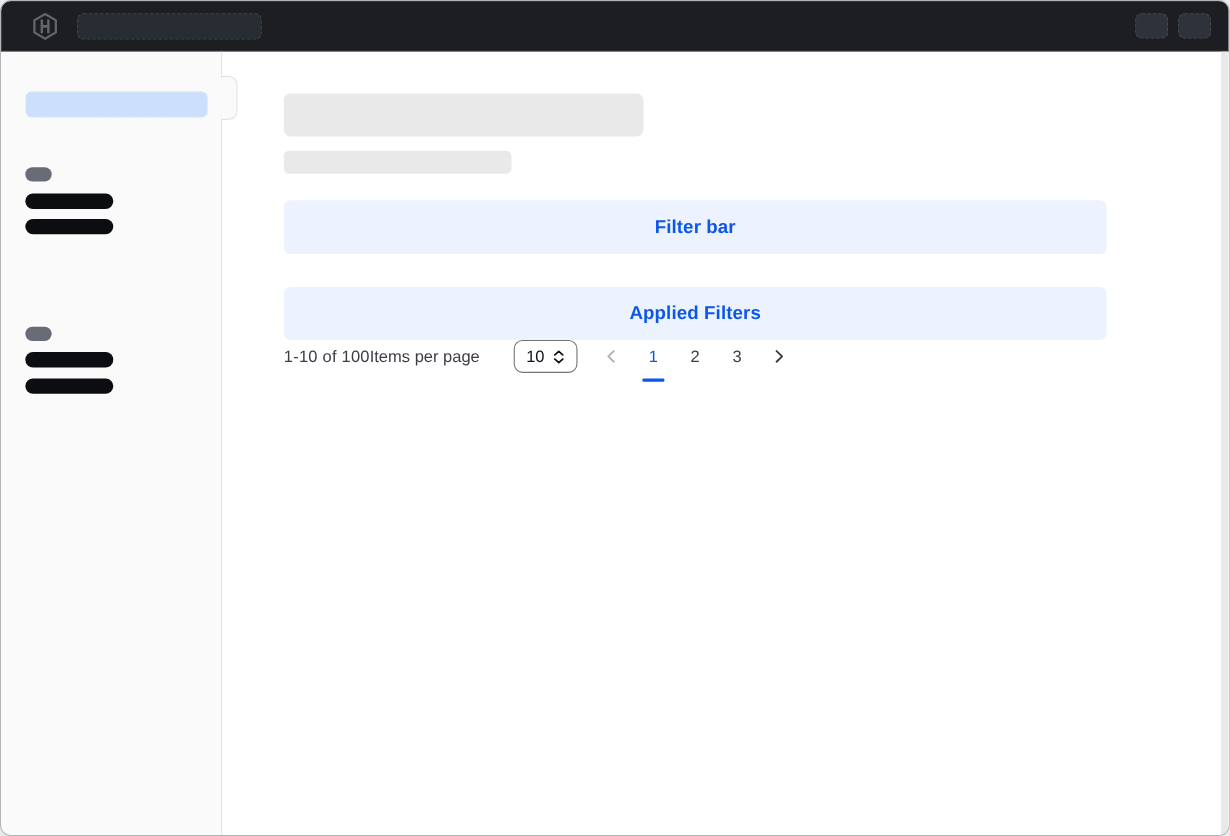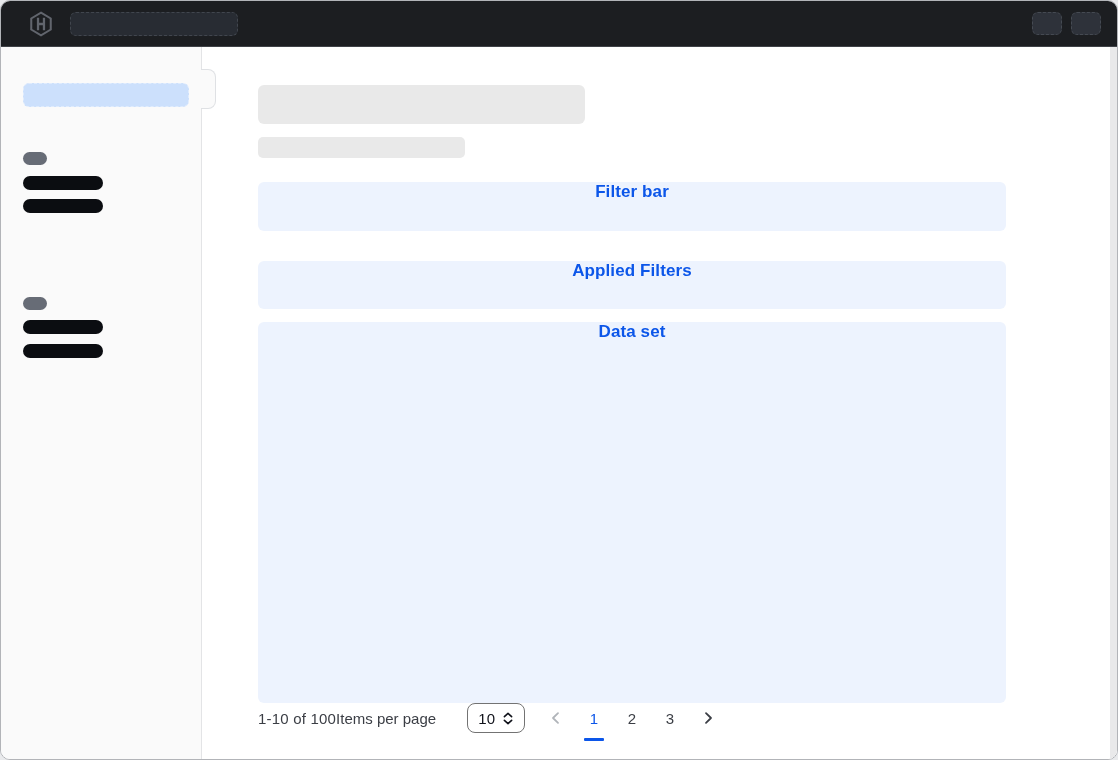--- a/index.html
+++ b/index.html
@@ -62,21 +62,21 @@
     background:#e9e9ea;z-index:2;
   }
   
   .main{flex:1;background:#fff;padding:38px 0 16px 56px;}
   .main-col{width:748px;}
   .skel{background:#e9e9e9;border-radius:6px;}
   .title-skel{width:327px;height:39px;}
   .subtitle-skel{width:207px;height:21px;margin-top:13px;border-radius:5px;}
   .blue-section{
     background:var(--section-bg);border-radius:6px;
-    display:flex;align-items:flex-start;justify-content:center;
+    display:flex;align-items:center;justify-content:center;
   }
   .blue-section .label{
     color:var(--accent-blue);font-weight:bold;font-size:17px;letter-spacing:.1px;
   }
   .filter-bar{margin-top:24px;height:49px;}
   .applied-filters{margin-top:30px;height:48px;}
   .data-set{margin-top:13px;height:381px;}
   
   .pagination{
     position:relative;width:748px;height:30px;
@@ -149,23 +149,20 @@
         <div class="skel subtitle-skel"></div>
 
         <section class="blue-section filter-bar">
           <span class="label">Filter bar</span>
         </section>
 
         <section class="blue-section applied-filters">
           <span class="label">Applied Filters</span>
         </section>
 
-        <section class="blue-section data-set">
-          <span class="label">Data set</span>
-        </section>
 
         <div class="pagination">
           <span class="range">1-10 of 100</span>
 
           <nav class="pages">
             <button class="nav-btn disabled" aria-label="Previous page">
               <svg width="16" height="16" viewBox="0 0 16 16">
                 <polyline points="10,3.2 5,8 10,12.8" fill="none" stroke="#b0b4b9" stroke-width="1.8" stroke-linecap="round" stroke-linejoin="round"></polyline>
               </svg>
             </button>

